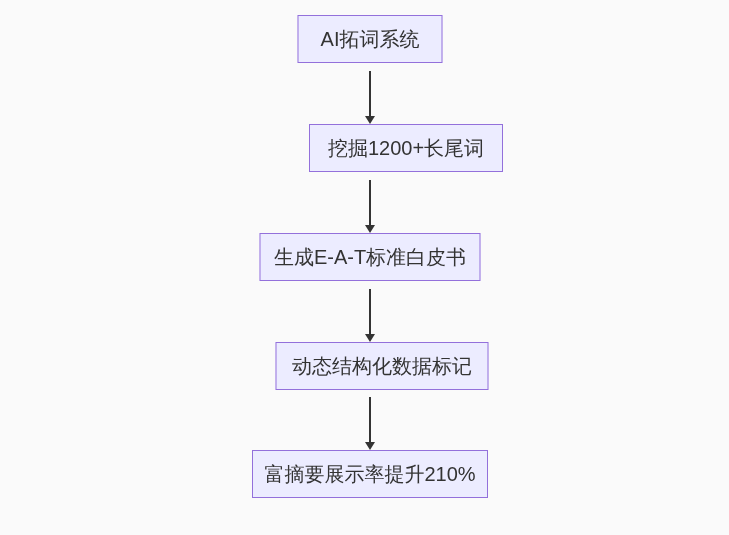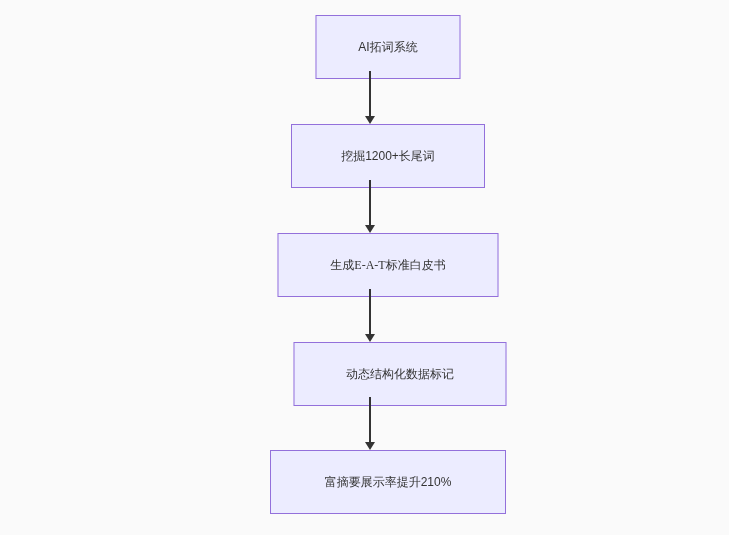--- a/index.html
+++ b/index.html
@@ -16,37 +16,37 @@
   }
   .canvas {
     position: relative;
     width: 729px;
     height: 535px;
     background: var(--bg);
     overflow: hidden;
   }
   .node {
     position: absolute;
-    left: 388px;
+    left: 370px;
     transform: translateX(-50%);
-    height: 64px;
+    height: 48px;
     box-sizing: border-box;
     background: var(--node-fill);
     border: 1.5px solid var(--node-border);
     display: flex;
     align-items: center;
     justify-content: center;
     color: var(--text);
-    font-size: 12px;
+    font-size: 20px;
     line-height: 1.2;
     white-space: nowrap;
   }
   .n1 { top: 15px;  width: 145px; }
-  .n2 { top: 124px; width: 194px; }
-  .n3 { top: 233px; width: 221px; font-family: Liberation Serif, serif; }
+  .n2 { top: 124px; width: 194px; margin-left: 36px; }
+  .n3 { top: 233px; width: 221px; }
   .n4 { top: 342px; width: 213px; margin-left: 12px; }
   .n5 { top: 450px; width: 236px; }
 
   .edge {
     position: absolute;
     left: 370px;
     transform: translateX(-50%);
     width: 12px;
     display: flex;
     flex-direction: column;

